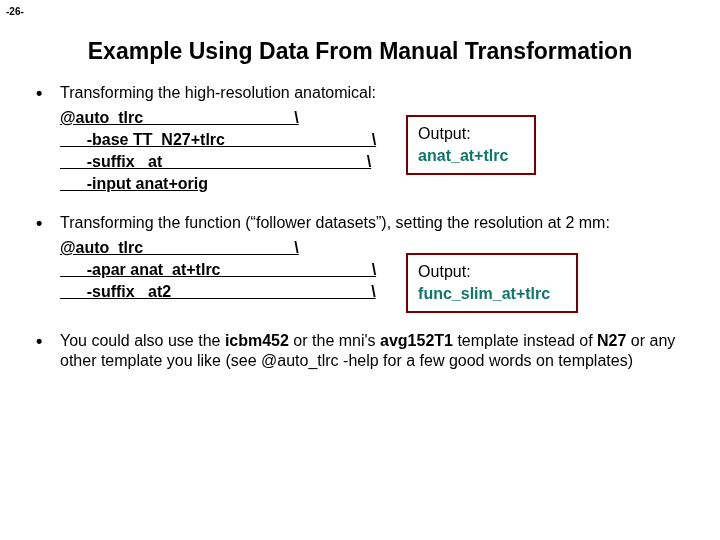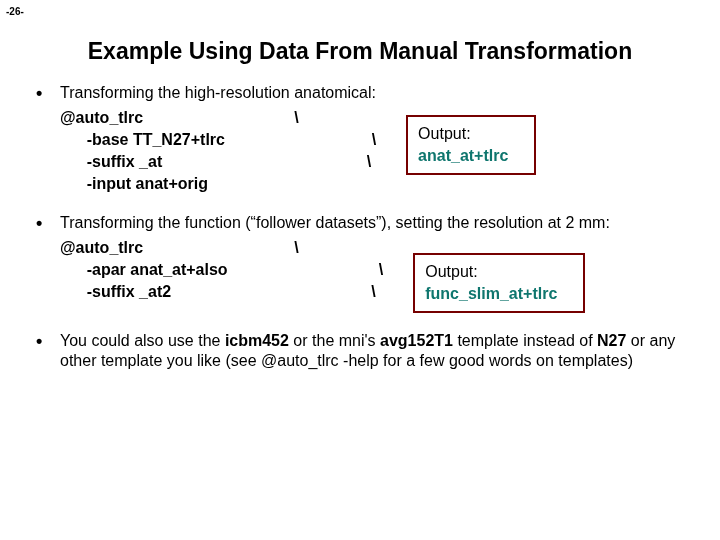--- a/index.html
+++ b/index.html
@@ -46,20 +46,21 @@
   .row-wrap {
     display: flex;
     align-items: flex-start;
     margin-left: 24px;
     margin-bottom: 18px;
   }
   .cmd-block {
     font-size: 16px;
     line-height: 22px;
     font-weight: bold;
+    text-decoration: underline;
   }
   .cmd-row {
     white-space: pre;
   }
   .output-box {
     border: 2px solid #760000;
     padding: 6px 26px 6px 10px;
     margin-left: 30px;
     margin-top: 8px;
     font-size: 16px;
@@ -99,21 +100,21 @@
     </div>
   </div>
 
   <div class="bullet">
     <div class="dot">•</div>
     <div class="text">Transforming the function (“follower datasets”), setting the resolution at 2 mm:</div>
   </div>
   <div class="row-wrap">
     <div class="cmd-block">
       <div class="cmd-row">@auto_tlrc                                  \</div>
-      <div class="cmd-row">      -apar anat_at+also                                  \</div>
+      <div class="cmd-row">      -apar anat_at+tlrc                                  \</div>
       <div class="cmd-row">      -suffix _at2                                             \</div>
     </div>
     <div class="output-box" style="margin-top:16px;">
       <div class="output-label">Output:</div>
       <div class="output-value">func_slim_at+tlrc</div>
     </div>
   </div>
 
   <div class="bullet">
     <div class="dot">•</div>

